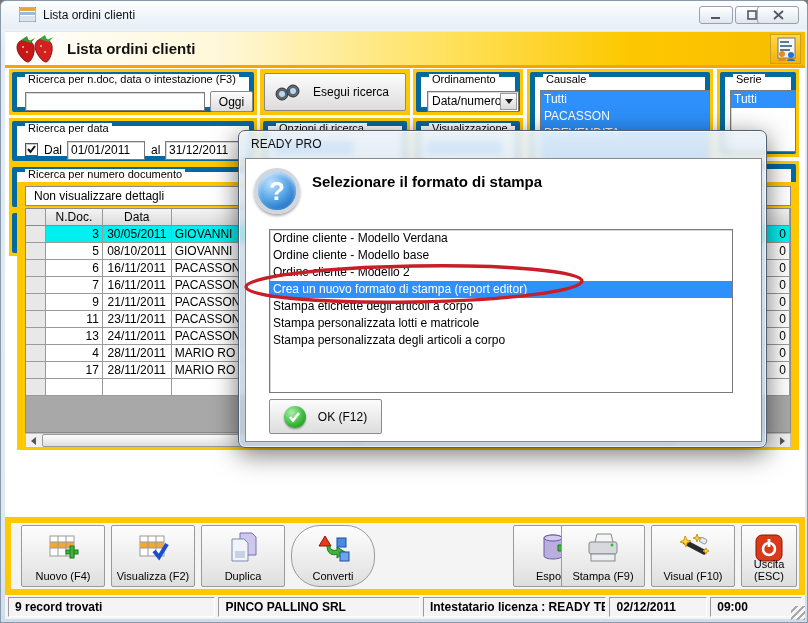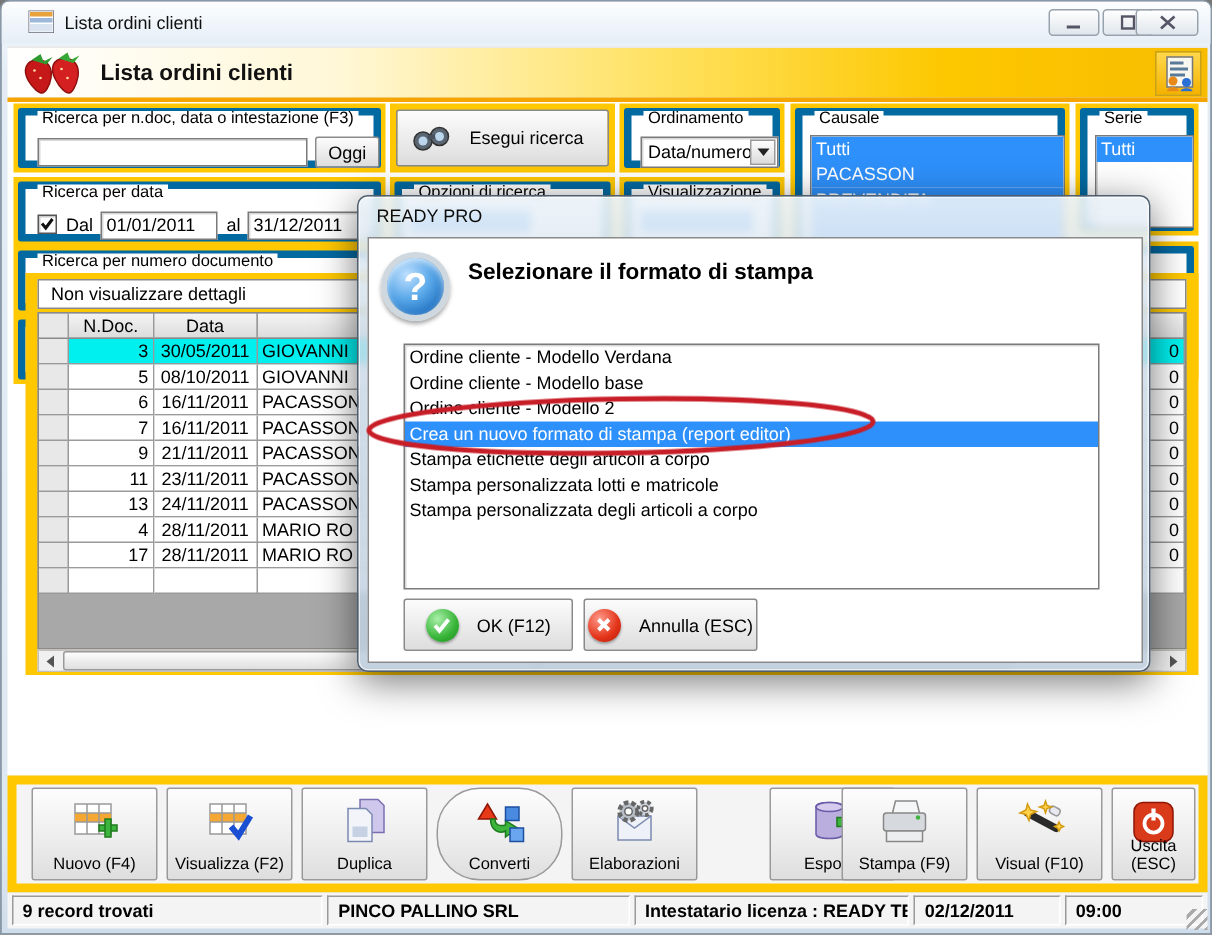--- a/index.html
+++ b/index.html
@@ -418,33 +418,20 @@
         <span class="ticon">
           <svg width="36" height="32" viewBox="0 0 36 32">
             <path d="M10 4 L16 14 L4 14 Z" fill="#e83a18" stroke="#8e1505"></path>
             <path d="M12 14 C12 22 18 24 22 22 L22 26 L30 20 L22 15 L22 18 C18 19 15 18 15 14 Z" fill="#3db53d" stroke="#1d7a1d"></path>
             <rect x="22" y="6" width="9" height="9" fill="#4a8ae0" stroke="#1d4fa0"></rect>
             <rect x="25" y="20" width="9" height="9" fill="#6aa6f0" stroke="#1d4fa0"></rect>
           </svg>
         </span>
         <span class="tlabel">Converti</span>
       </div>
-      <div class="tbtn" style="left:370px;">
-        <span class="ticon">
-          <svg width="34" height="32" viewBox="0 0 34 32">
-            <path d="M6 12 H28 V28 H6 Z" fill="#eef2f8" stroke="#7a8ab0"></path>
-            <path d="M6 12 L17 20 L28 12" fill="none" stroke="#7a8ab0"></path>
-            <circle cx="13" cy="9" r="6" fill="#b8bec6" stroke="#666" stroke-dasharray="3 2" stroke-width="3"></circle>
-            <circle cx="13" cy="9" r="2.5" fill="#fff" stroke="#666"></circle>
-            <circle cx="24" cy="7" r="4.5" fill="#cfd4da" stroke="#666" stroke-dasharray="2.5 2" stroke-width="2.5"></circle>
-            <circle cx="24" cy="7" r="1.8" fill="#fff" stroke="#666"></circle>
-          </svg>
-        </span>
-        <span class="tlabel">Elaborazioni</span>
-      </div>
       <div class="tbtn" style="left:460px;margin-left:42px;">
         <span class="ticon">
           <svg width="34" height="32" viewBox="0 0 34 32">
             <path d="M6 6 C6 2 24 2 24 6 V24 C24 28 6 28 6 24 Z" fill="#b9aede" stroke="#6a5aa8"></path>
             <ellipse cx="15" cy="6" rx="9" ry="3" fill="#d4cbee" stroke="#6a5aa8"></ellipse>
             <path d="M20 13 L28 13 L28 9 L34 16 L28 23 L28 19 L20 19 Z" fill="#3db53d" stroke="#1d7a1d"></path>
           </svg>
         </span>
         <span class="tlabel">Esporta</span>
       </div>
@@ -508,28 +495,20 @@
         <div class="li">Stampa personalizzata degli articoli a corpo</div>
       </div>
       <div class="btn dbtn" style="left:23px;width:113px;">
         <span class="okicon bicon">
           <svg width="13" height="12" viewBox="0 0 13 12">
               <path d="M2 6 L5 9.5 L11 2" fill="none" stroke="#fff" stroke-width="2.6"></path>
             </svg>
         </span>
         <span>OK (F12)</span>
       </div>
-      <div class="btn dbtn" style="left:143px;width:116px;">
-        <span class="noicon bicon">
-          <svg width="11" height="11" viewBox="0 0 11 11">
-              <path d="M2 2 L9 9 M9 2 L2 9" stroke="#fff" stroke-width="2.6"></path>
-            </svg>
-        </span>
-        <span>Annulla (ESC)</span>
-      </div>
     </div>
   </div>
 
   <svg class="annotation" viewBox="0 0 350 50">
     <ellipse cx="175" cy="25" rx="168" ry="18" fill="none" stroke="#c81e28" stroke-width="3.4" transform="rotate(-1 175 25)"></ellipse>
   </svg>
 
 </div>
 
 </body></html>

